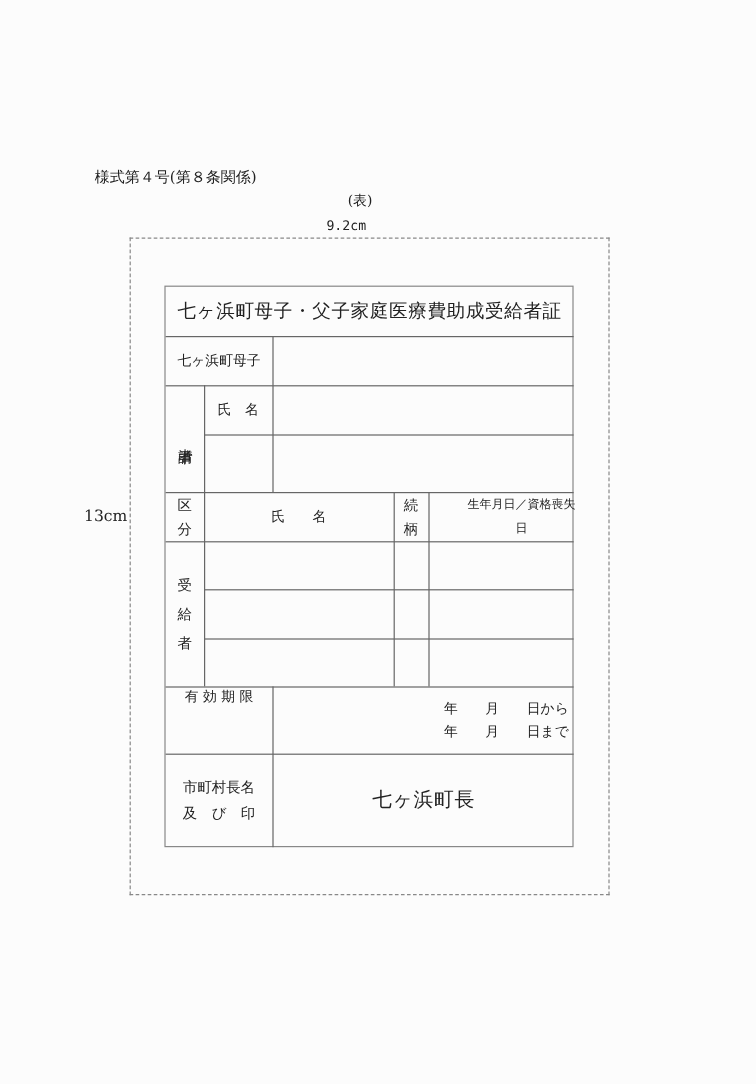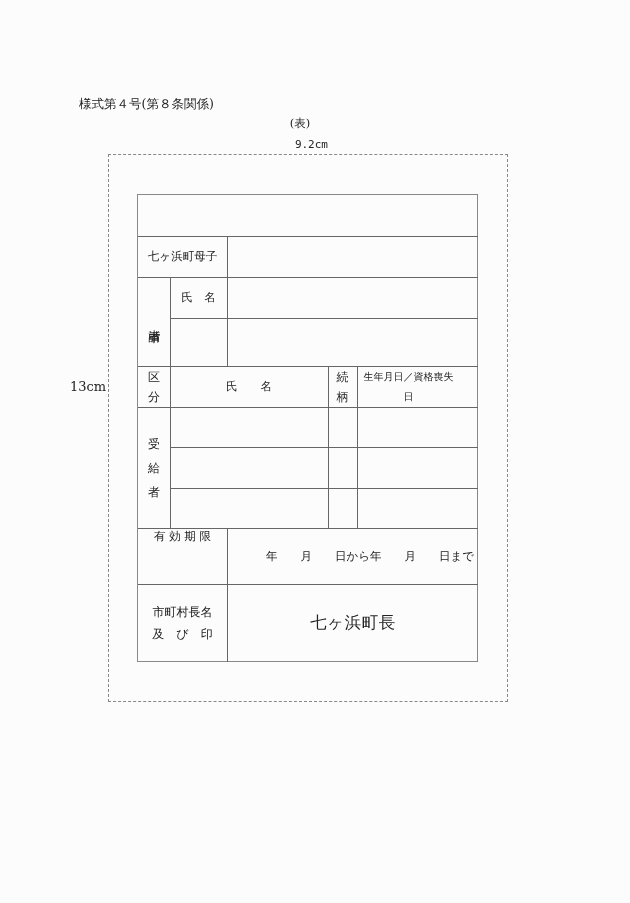--- a/index.html
+++ b/index.html
@@ -1,24 +1,24 @@
 <!DOCTYPE html>
 <html><head>
 <meta charset="utf-8">
 <style>
   html, body { margin: 0; padding: 0; }
   body {
     width: 630px; height: 903px; background: #fcfcfc; position: relative;
     font-family: "DejaVu Serif", "Liberation Serif", serif; color: #222;
     overflow: hidden;
   }
-  .abs { position: absolute; }
+  .abs { position: absolute; margin-top: 44px; }
   .form-label { left: 79px; top: 96px; font-size: 12.5px; white-space: nowrap; }
   .side-label { left: 280px; top: 116px; width: 40px; text-align: center; font-size: 11.5px; }
-  .width-dim { left: 272px; top: 138px; width: 56px; text-align: right; font-size: 11px; font-family: "DejaVu Sans Mono", "Liberation Mono", monospace; }
+  .width-dim { left: 272px; top: 138px; width: 56px; text-align: left; font-size: 11px; font-family: "DejaVu Sans Mono", "Liberation Mono", monospace; }
   .height-dim { left: 70px; top: 379px; font-size: 13px; }
   .dash-box {
     left: 108px; top: 154px; width: 400px; height: 548px;
     border: 1px dashed #888; box-sizing: border-box;
   }
   .card {
     left: 137px; top: 194px; width: 341px; height: 468px;
     border: 1.5px solid #888; box-sizing: border-box;
   }
   .hl { position: absolute; height: 0; border-top: 1px solid #666; }
@@ -54,41 +54,42 @@
   <div class="hl" style="left:0;width:340px;top:389px;"></div>
 
   <div class="vl" style="left:89px;top:41px;height:41px;"></div>
   <div class="vl" style="left:32px;top:82px;height:89px;"></div>
   <div class="vl" style="left:89px;top:82px;height:89px;"></div>
   <div class="vl" style="left:32px;top:171px;height:162px;"></div>
   <div class="vl" style="left:190px;top:171px;height:162px;"></div>
   <div class="vl" style="left:219px;top:171px;height:162px;"></div>
   <div class="vl" style="left:89px;top:333px;height:134px;"></div>
 
+  <div class="cell title" style="left:0;top:0;width:340px;height:41px;">七ヶ浜町母子・父子家庭医療費助成受給者証</div>
 
   <div class="cell sm" style="left:0;top:41px;width:89px;height:41px;">七ヶ浜町母子</div>
   <div class="cell sm" style="left:90px;top:41px;width:250px;height:41px;"></div>
 
   <div class="cell" style="left:0;top:82px;width:32px;height:89px;">
     <span class="vert">申請者</span>
   </div>
   <div class="cell sm" style="left:32px;top:82px;width:57px;height:41px;">氏　名</div>
   <div class="cell sm" style="left:90px;top:82px;width:250px;height:41px;"></div>
   <div class="cell sm" style="left:90px;top:123px;width:250px;height:48px;"></div>
 
   <div class="cell stack" style="left:0;top:171px;width:32px;height:41px;line-height:20px;">
     <span>区</span>
     <span>分</span>
   </div>
   <div class="cell sm" style="left:32px;top:171px;width:158px;height:41px;white-space:pre;">氏　　名</div>
   <div class="cell stack" style="left:190px;top:171px;width:29px;height:41px;line-height:20px;">
     <span>続</span>
     <span>柄</span>
   </div>
-  <div class="cell stack" style="left:219px;top:171px;width:103px;height:41px;line-height:20px;font-size:10px;">
+  <div class="cell stack" style="left:219px;top:171px;width:103px;height:41px;line-height:20px;font-size:10px;padding-left:26px;">
     <span>生年月日／資格喪失</span>
     <span>日</span>
   </div>
 
   <div class="cell stack" style="left:0;top:212px;width:32px;height:121px;line-height:24px;">
     <span>受</span>
     <span>給</span>
     <span>者</span>
   </div>
 
@@ -99,21 +100,21 @@
   <div class="cell sm" style="left:33px;top:252px;width:157px;height:41px;"></div>
   <div class="cell sm" style="left:191px;top:252px;width:28px;height:41px;"></div>
   <div class="cell sm" style="left:220px;top:252px;width:120px;height:41px;"></div>
 
   <div class="cell sm" style="left:33px;top:293px;width:157px;height:40px;"></div>
   <div class="cell sm" style="left:191px;top:293px;width:28px;height:40px;"></div>
   <div class="cell sm" style="left:220px;top:293px;width:120px;height:40px;"></div>
 
   <div class="cell sm" style="left:0;top:313px;width:89px;height:56px;">有 効 期 限</div>
   <div class="cell" style="left:90px;top:333px;width:246px;height:56px;justify-content:flex-end;">
-    <div style="display:flex;">
+    <div style="display:flex;flex-direction:column;">
       <span class="period">年　　月　　日から</span>
       <span class="period">年　　月　　日まで</span>
     </div>
   </div>
 
   <div class="cell stack" style="left:0;top:389px;width:89px;height:77px;white-space:pre;">
     <span>市町村長名</span>
     <span>及　び　印</span>
   </div>
   <div class="cell mayor" style="left:90px;top:389px;width:250px;height:77px;">七ヶ浜町長</div>

